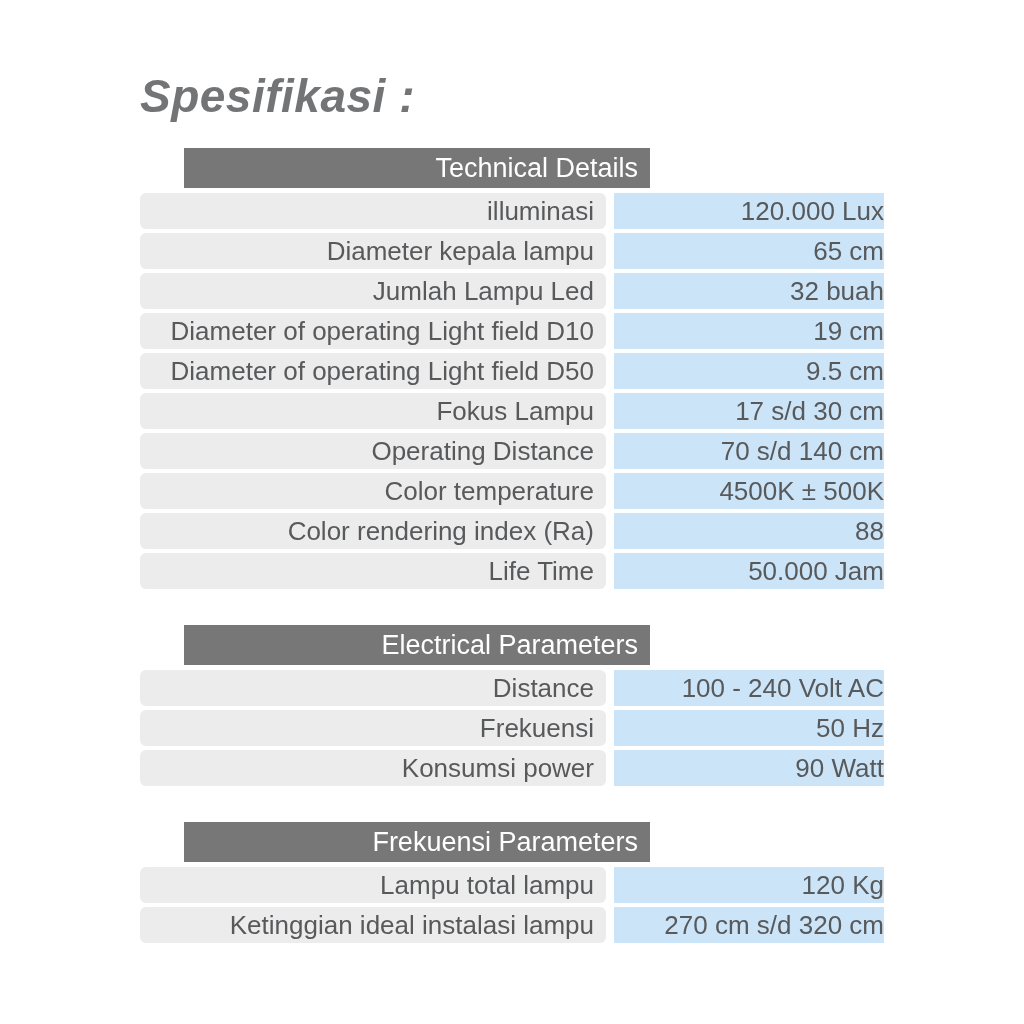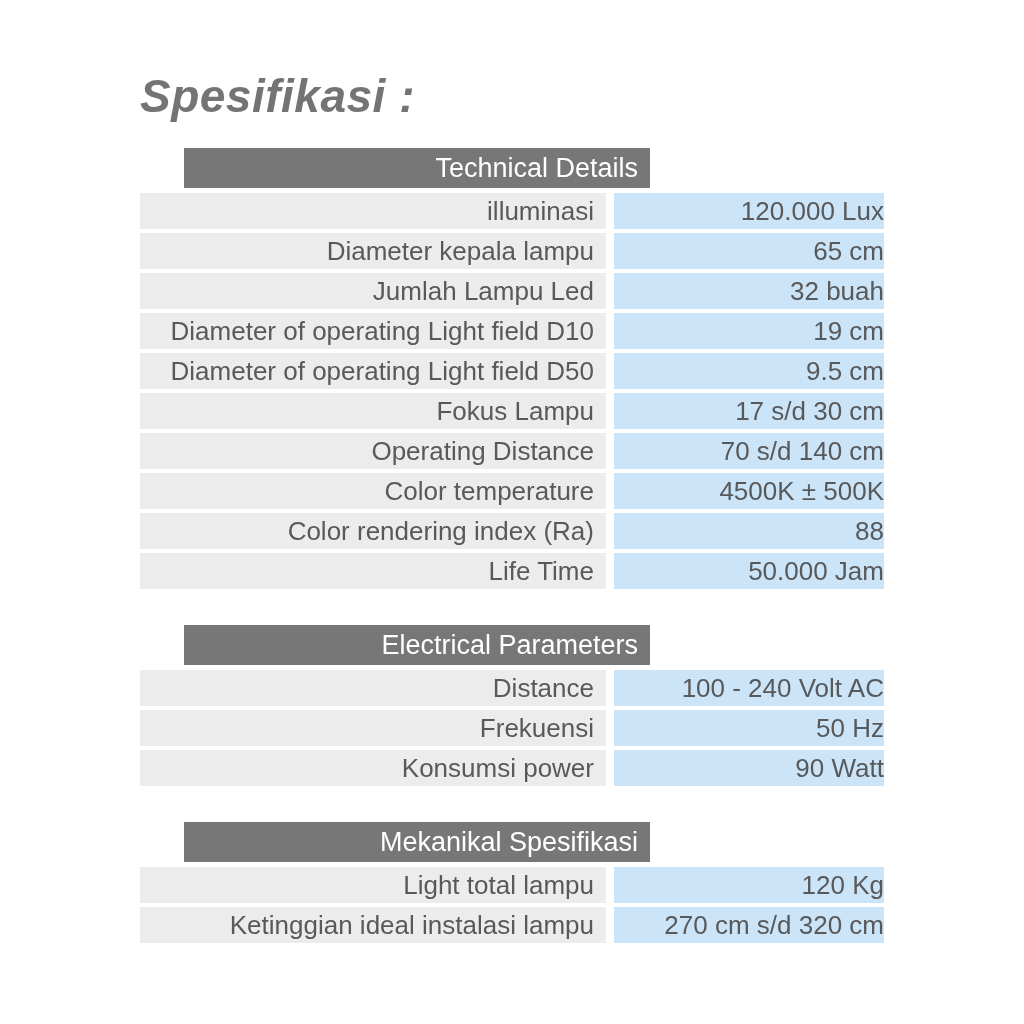--- a/index.html
+++ b/index.html
@@ -55,20 +55,21 @@
     font-size:26px;
     line-height:36px;
     color:var(--cell-text);
     white-space:nowrap;
     overflow:hidden;
   }
   .cell.label{
     background:var(--label-bg);
     text-align:right;
     padding-right:12px;
+    border-radius:6px;
   }
   .cell.value{
     background:var(--value-bg);
     text-align:right;
   }
 </style>
 </head>
 <body>
 
 <div class="content">
@@ -104,22 +105,22 @@
         <div class="rows">
           <div class="cell label">Distance</div>
           <div class="cell value">100 - 240 Volt AC</div>
           <div class="cell label">Frekuensi</div>
           <div class="cell value">50 Hz</div>
           <div class="cell label">Konsumsi power</div>
           <div class="cell value">90 Watt</div>
         </div>
       </section>
       <section class="spec-section">
-        <div class="section-header">Mekanikal Spesifikasi</div>
+        <div class="section-header">Frekuensi Parameters</div>
         <div class="rows">
-          <div class="cell label">Light total lampu</div>
+          <div class="cell label">Lampu total lampu</div>
           <div class="cell value">120 Kg</div>
           <div class="cell label">Ketinggian ideal instalasi lampu</div>
           <div class="cell value">270 cm s/d 320 cm</div>
         </div>
       </section>
     </div>
 </div>
 
 </body></html>

